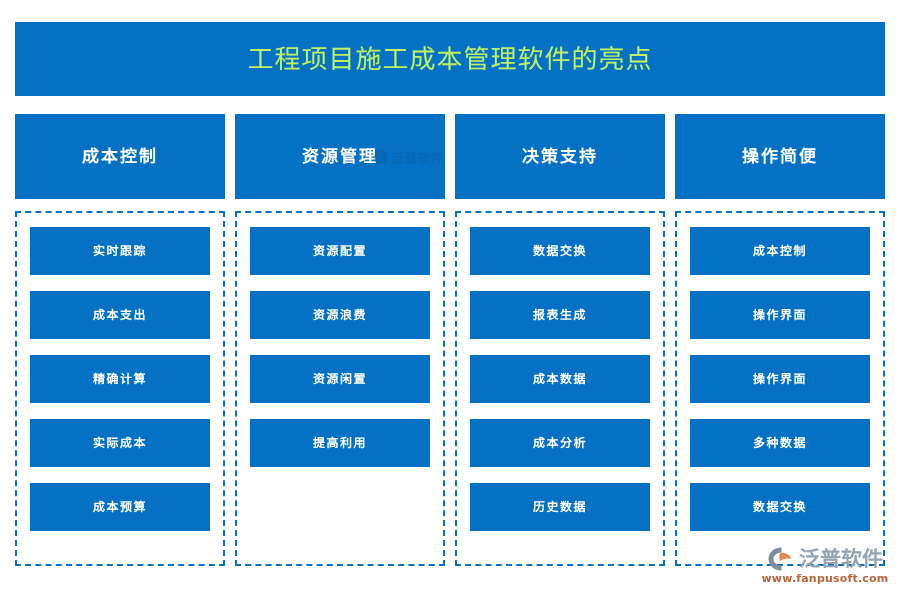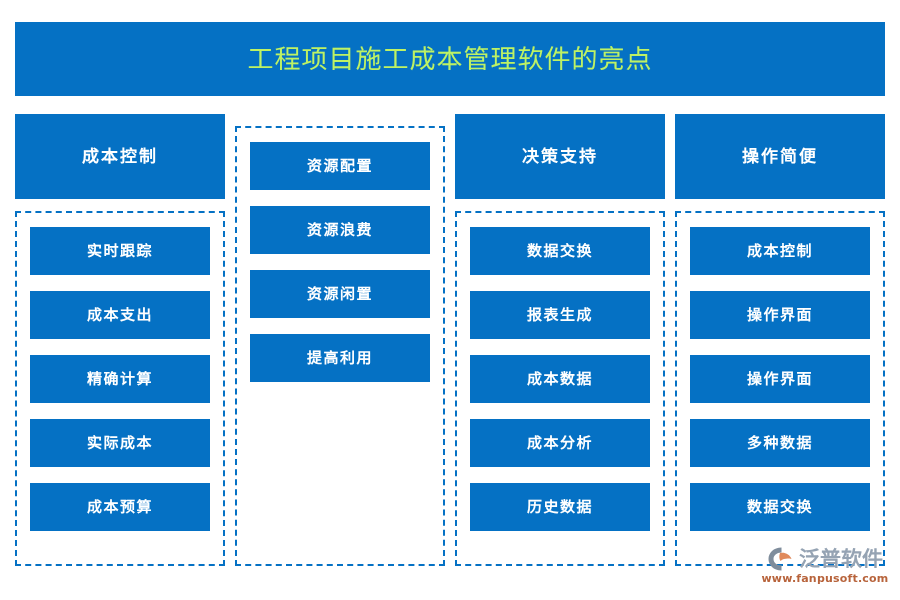--- a/index.html
+++ b/index.html
@@ -113,21 +113,21 @@
   .item {
     width: 100%;
     height: 48px;
     background: #0571c4;
     display: flex;
     align-items: center;
     justify-content: center;
   }
   .item-text {
     color: #ffffff;
-    font-size: 15px;
+    font-size: 12px;
     font-weight: bold;
     letter-spacing: 1.5px;
     line-height: 1;
     white-space: nowrap;
   }
 
   
   .logo {
     position: absolute;
     left: 757px;
@@ -190,20 +190,27 @@
         <div class="item">
           <span class="item-text">实际成本</span>
         </div>
         <div class="item">
           <span class="item-text">成本预算</span>
         </div>
       </div>
     </div>
 
     <div class="column">
+      <div class="col-header">
+        <div class="col-header-text">资源管理</div>
+        <div class="header-watermark">
+          <span class="wm-glyph"></span>
+          <span class="wm-txt">泛普软件</span>
+        </div>
+      </div>
       <div class="dashed-box">
         <div class="item">
           <span class="item-text">资源配置</span>
         </div>
         <div class="item">
           <span class="item-text">资源浪费</span>
         </div>
         <div class="item">
           <span class="item-text">资源闲置</span>
         </div>

